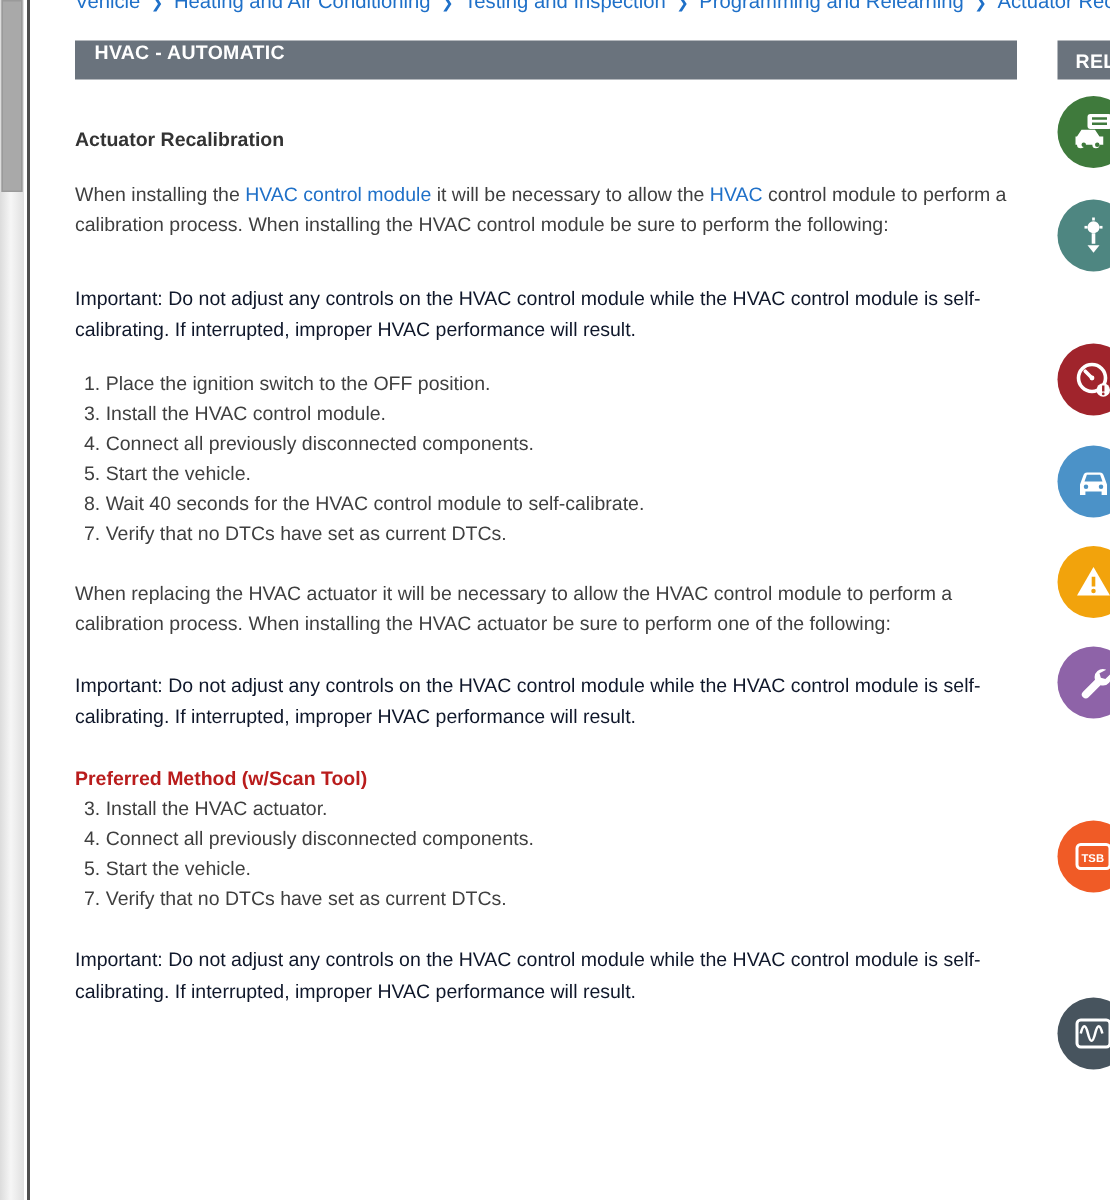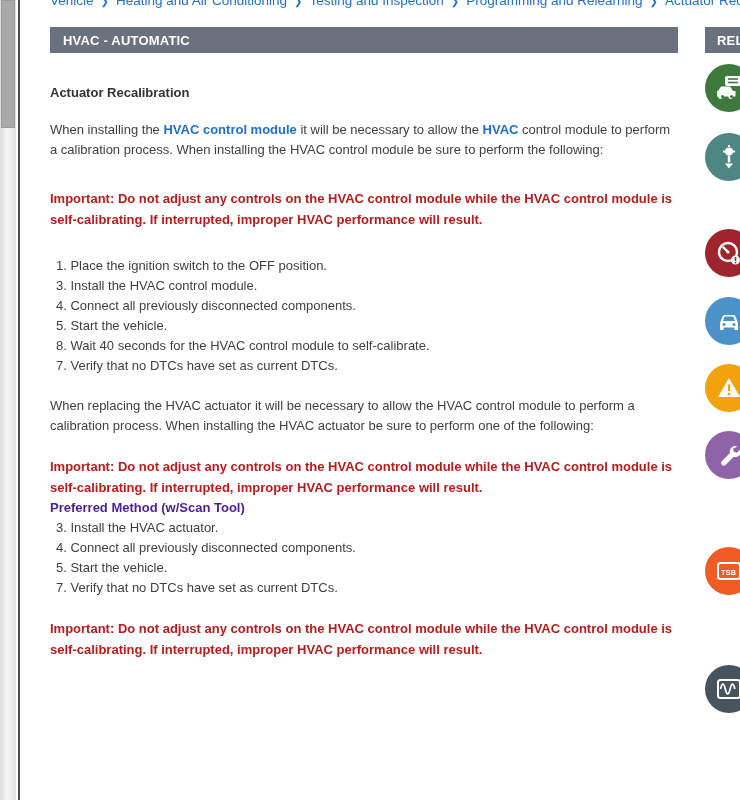--- a/index.html
+++ b/index.html
@@ -20,39 +20,39 @@
   .panel-border{position:absolute;left:18px;top:0;width:2px;height:800px;background:#4e4e4e;}
 
   
   .breadcrumb{position:absolute;left:50px;right:0;top:-7px;white-space:nowrap;overflow:hidden;
     font-size:13.5px;line-height:15px;color:var(--link);}
   .crumb{color:var(--link);text-decoration:none;cursor:pointer;}
   .sep{display:inline-block;margin:0 7px;font-size:10px;color:var(--link);}
 
   
   .main-bar{position:absolute;left:50px;top:27px;width:628px;height:26px;background:var(--bar);
-    color:#fff;font-weight:bold;font-size:13px;display:flex;align-items:center;padding-left:13px;
+    color:#fff;font-weight:bold;font-size:13px;display:flex;align-items:flex-start;padding-left:13px;
     letter-spacing:.2px;}
   .related-bar{position:absolute;left:705px;top:27px;width:60px;height:26px;background:var(--bar);
     color:#fff;font-weight:bold;font-size:13px;display:flex;align-items:center;padding-left:12px;
     letter-spacing:.2px;}
 
   
   .content{position:absolute;left:50px;top:60px;width:628px;color:var(--text);font-size:13px;}
   .content h3{font-size:13px;line-height:14px;margin:26px 0 0;color:#333;}
   .body{line-height:20px;}
   .p1{margin-top:20px;}
-  .link{color:var(--link);text-decoration:none;cursor:pointer;font-weight:bold;}
-  .important{font-weight:bold;line-height:21px;color:#b91c1c;}
+  .link{color:var(--link);text-decoration:none;cursor:pointer;}
+  .important{font-weight:normal;line-height:21px;color:#0f172a;}
   .imp1{margin-top:28px;}
   .imp2{margin-top:20px;}
   .imp3{margin-top:20px;}
-  .subhead{font-weight:bold;line-height:20px;color:#4c1d95;}
+  .subhead{font-weight:bold;line-height:20px;margin-top:21px;color:#b91c1c;}
   .num-list{margin:0;}
-  #list1{margin-top:26px;}
+  #list1{margin-top:16px;}
   .p2{margin-top:20px;}
   .num-item{line-height:20px;text-indent:6px;}
 
   
   .ricon{position:absolute;left:705px;width:48px;height:48px;border-radius:50%;
     display:flex;align-items:center;justify-content:center;cursor:pointer;}
   .ricon svg{display:block;}
   .ricon text{font-family:"Liberation Sans",sans-serif;}
 </style>
 </head>

